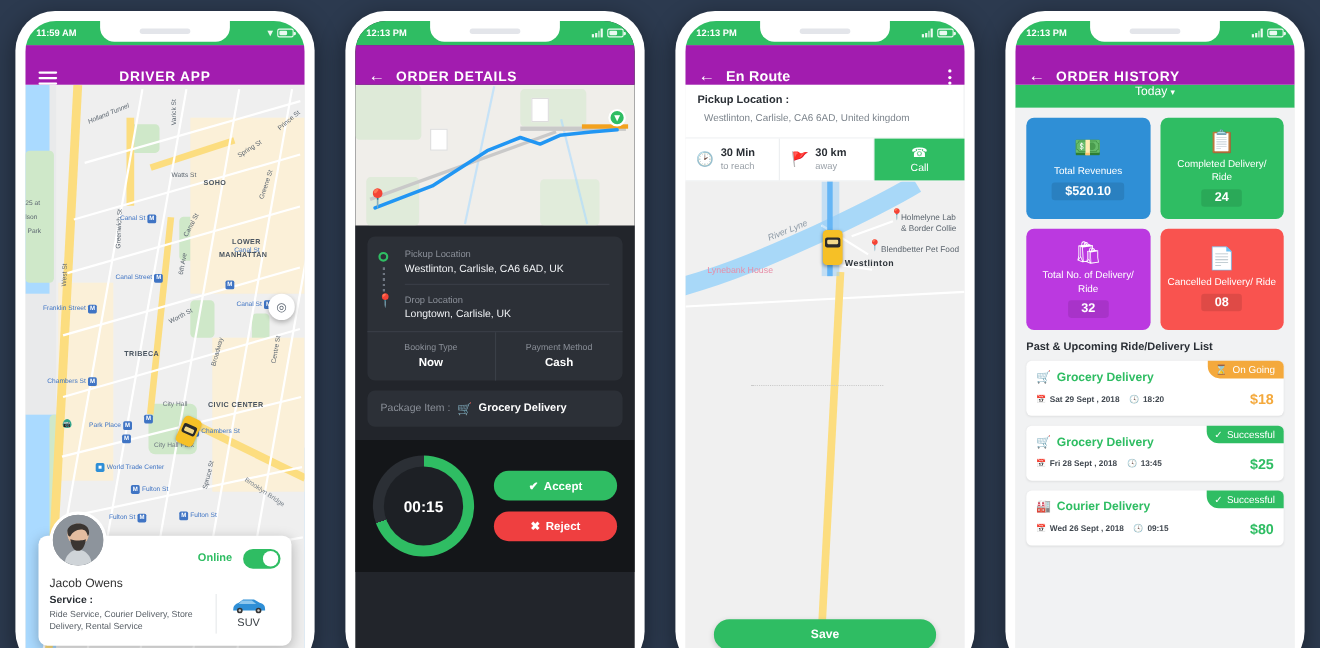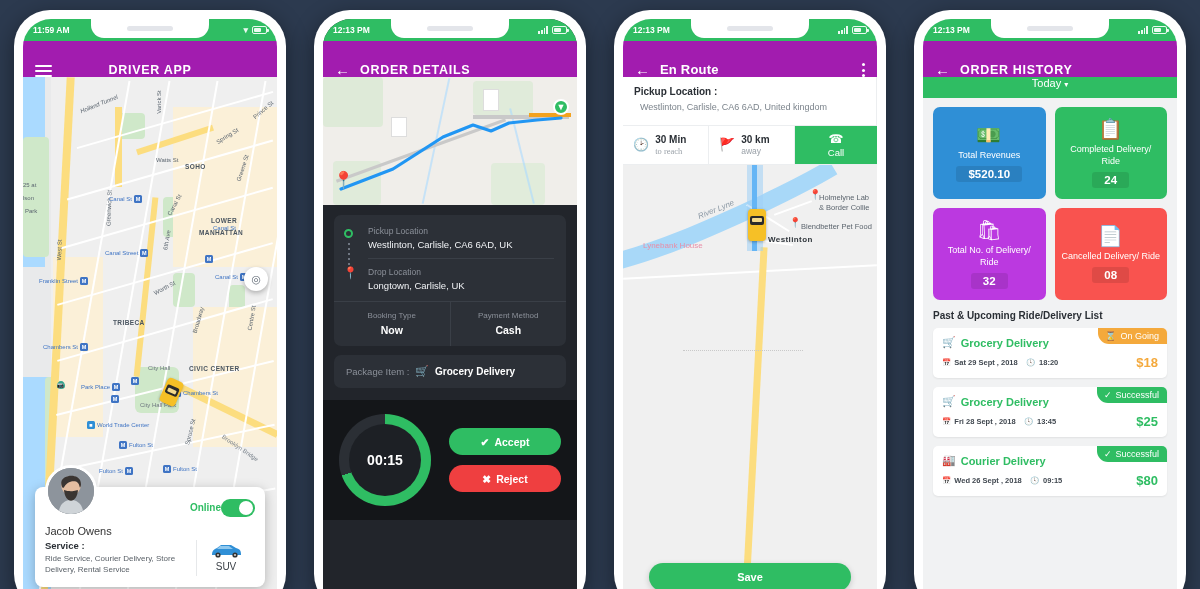--- a/index.html
+++ b/index.html
@@ -100,21 +100,21 @@
   
   .driver-card {
     position:absolute; left:12px; right:12px; bottom:14px;
     background:#fff; border-radius:8px; box-shadow:0 3px 12px rgba(0,0,0,.25);
     padding:10px 10px 11px 10px;
   }
   .driver-card .avatar {
     position:absolute; left:10px; top:-22px; width:52px;height:52px;border-radius:50%;
     border:3px solid #fff; overflow:hidden; background:#8a8f94;
   }
-  .online-row { display:flex; align-items:center; justify-content:flex-end; gap:0; height:22px;}
+  .online-row { display:flex; align-items:center; justify-content:flex-end; gap:10px; height:22px;}
   .online-row .lbl { color:#2fbd63; font-size:10px; font-weight:600;}
   .toggle { width:34px;height:18px;border-radius:10px;background:#2fbd63;position:relative;}
   .toggle::after{content:"";position:absolute;right:2px;top:2px;width:14px;height:14px;border-radius:50%;background:#fff;}
   .driver-name { font-size:11px; color:#333; margin-top:6px; }
   .svc-wrap { display:flex; margin-top:3px; }
   .svc-left { flex:1; padding-right:8px; border-right:1px solid #e6e8ea;}
   .svc-title { font-size:9.5px; font-weight:bold; color:#2a2f35; }
   .svc-text { font-size:8px; color:#585f66; line-height:1.45; margin-top:2px;}
   .svc-right { width:58px; display:flex; flex-direction:column; align-items:center; justify-content:center; gap:3px;}
   .svc-right .vname { font-size:10px; color:#3b4147;}
@@ -533,21 +533,21 @@
           <div class="h">Pickup Location :</div>
           <div class="p">Westlinton, Carlisle, CA6 6AD, United kingdom</div>
         </div>
       </div>
 
       <div class="stat-row">
         <div class="stat-cell">
           <span class="ic">🕑</span>
           <span>
             <span class="v" style="display:block;">30 Min</span>
-            <span class="s" style="display:block;font-family:Liberation Serif, serif;">to reach</span>
+            <span class="s" style="display:block;">to reach</span>
           </span>
         </div>
         <div class="stat-cell">
           <span class="ic">🚩</span>
           <span>
             <span class="v" style="display:block;">30 km</span>
             <span class="s" style="display:block;">away</span>
           </span>
         </div>
         <div class="call-cell">

